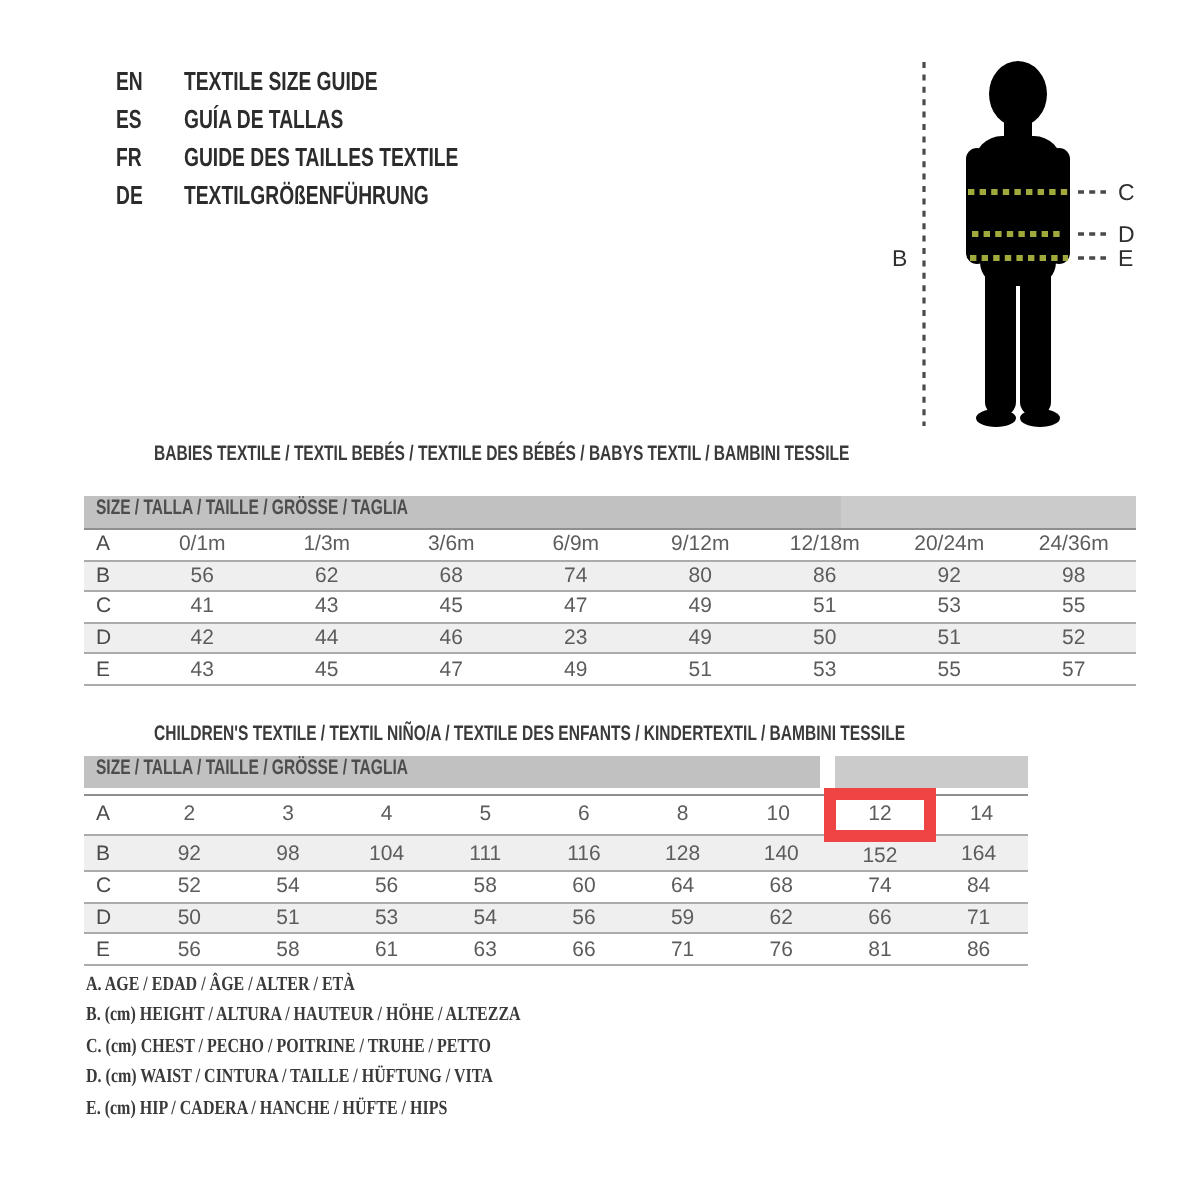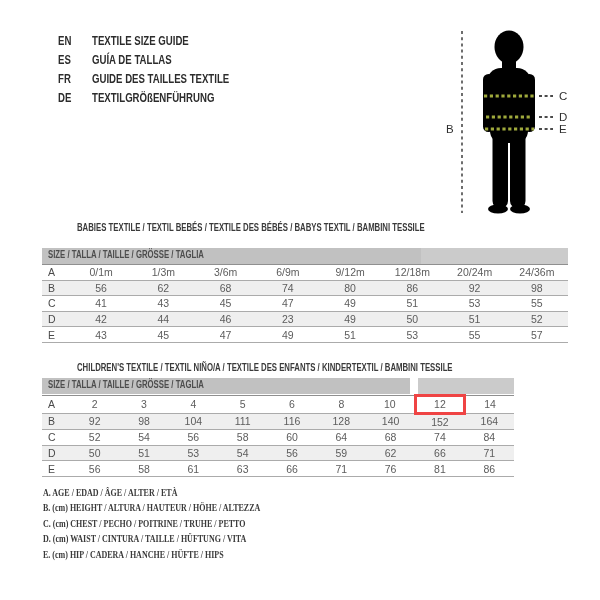--- a/index.html
+++ b/index.html
@@ -29,21 +29,21 @@
   .size-table{position:absolute;left:42px;}
   .bar{height:16px;display:flex;padding-left:6px;box-sizing:border-box;
        font-weight:bold;font-size:10.5px;color:#4d4d4d;}
   .bar-babies{background:linear-gradient(to right,#c1c1c1 0,#c1c1c1 72%,#cbcbcb 72%,#cbcbcb 100%);}
   .bar-children{background:linear-gradient(to right,#c1c1c1 0,#c1c1c1 78%,#ffffff 78%,#ffffff 79.6%,#cbcbcb 79.6%,#cbcbcb 100%);}
   table.tbl{border-collapse:collapse;table-layout:fixed;width:100%;border-top:1px solid #8f8f8f;}
   table.tbl td{height:14.6px;padding:0;text-align:center;font-size:10.5px;color:#5c5c5c;
                border-bottom:1px solid #ababab;}
   table.tbl tr.shaded td{background:#efefef;}
   table.tbl td.row-label{width:22px;text-align:left;padding-left:6px;color:#4a4a4a;}
-  table.tbl td.cell-box{background:#ffffff;border:3px solid #ef4444;}
+  table.tbl td.cell-box{background:#ffffff;border:6px solid #ef4444;}
 
   
   .legend{position:absolute;left:43px;top:487px;}
   .legend-line{height:15.4px;font-weight:bold;font-size:10px;color:#3a3a3a;white-space:nowrap;font-family:Liberation Serif, serif;}
 </style>
 </head>
 <body>
 
 <div class="lang-block">
   <div class="lang-row">

